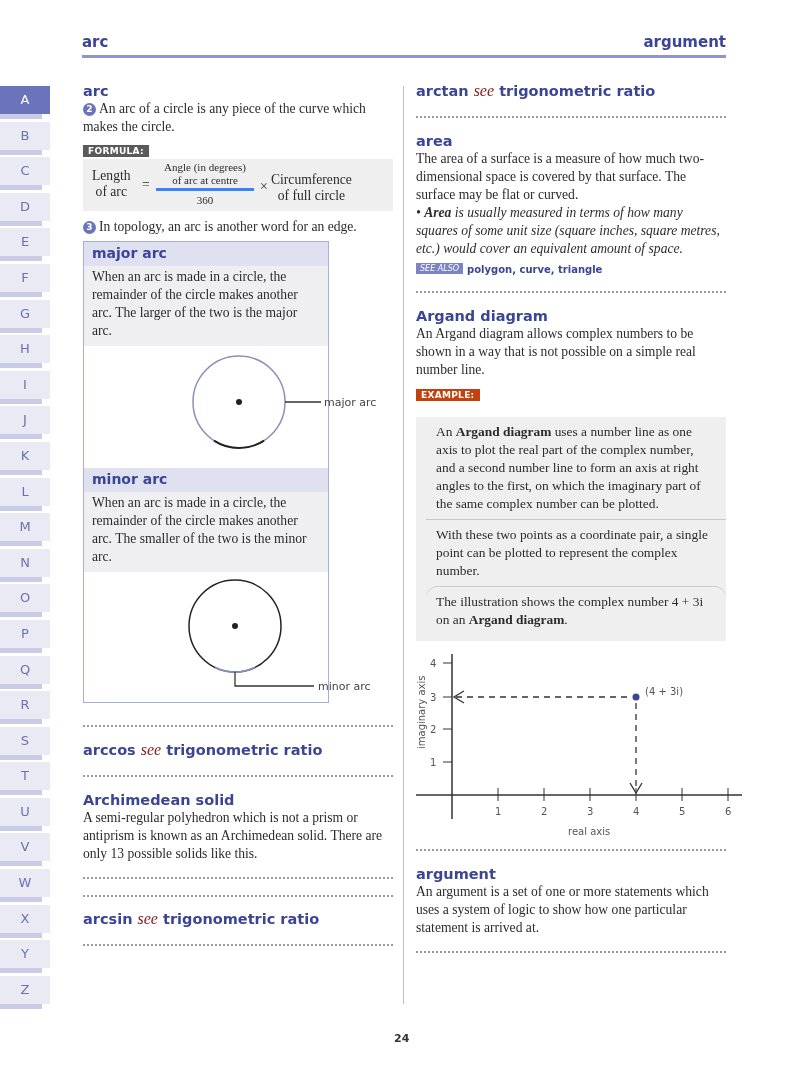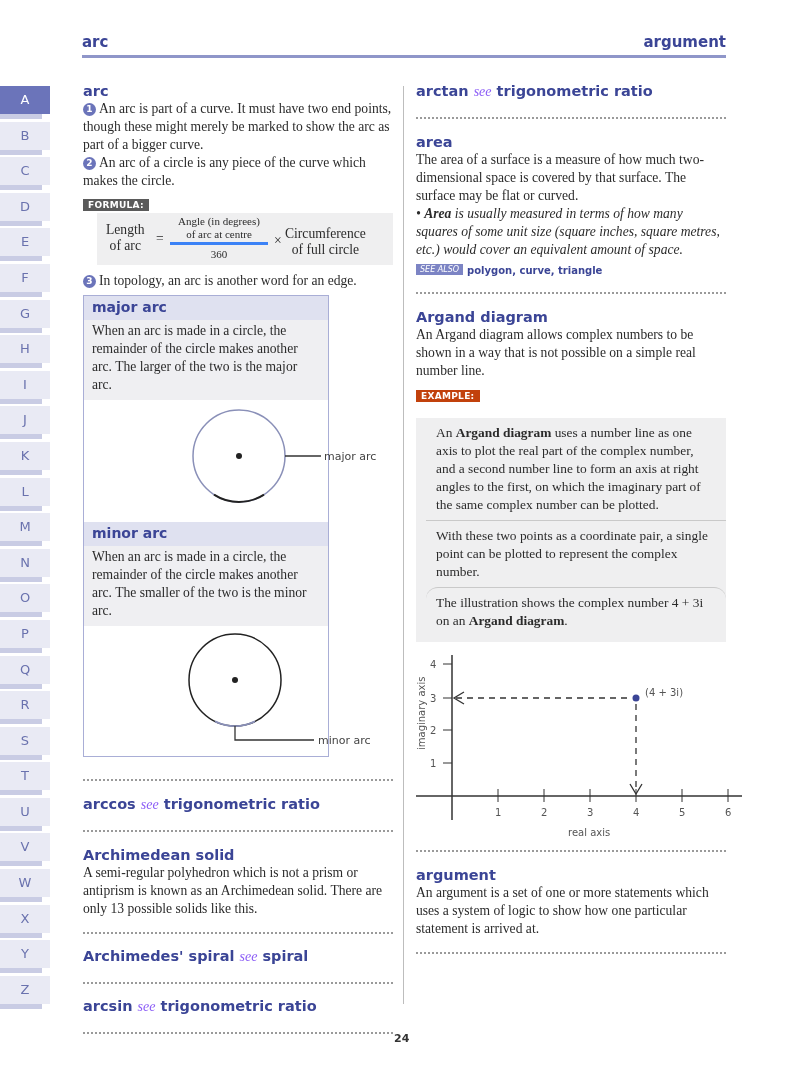--- a/index.html
+++ b/index.html
@@ -20,28 +20,28 @@
   .thumb-tab .tabstrip { position: absolute; left: 0; top: 28px; width: 42px; height: 5px; background: #c9cce4; }
   .thumb-tab.active .tabbody { background: #6b74ba; color: #ffffff; }
 
   .col-divider { position: absolute; left: 403px; top: 86px; width: 1px; height: 918px; background: #bdbdbd; }
 
   .col { position: absolute; top: 82px; }
   .col-left { left: 83px; width: 310px; }
   .col-right { left: 416px; width: 310px; }
 
   .entry-title { font-size: 14.5px; line-height: 18px; }
-  .see { font-family: "Liberation Serif", serif; font-style: italic; font-weight: normal; color: #8b5cf6; font-size: 14px; }
+  .see { font-family: "Liberation Serif", serif; font-style: italic; font-weight: normal; color: #7f1d1d; font-size: 16px; }
   p.body { font-size: 13.6px; line-height: 18px; }
   .num { display: inline-block; width: 13px; height: 13px; border-radius: 50%; background: #6b74ba; color: #fff; font-size: 9px; text-align: center; line-height: 13px; font-family: "DejaVu Sans", sans-serif; font-weight: bold; vertical-align: 1px; margin-right: 3px; }
   .dots { border-bottom: 2px dotted #9a9a9a; height: 0; }
 
   .label-tag { display: inline-block; background: #5a5a5a; color: #fff; font-family: "DejaVu Sans", sans-serif; font-weight: bold; font-size: 9px; padding: 1px 5px; letter-spacing: 0.3px; }
   .label-tag.light { background: #c2410c; }
-  .formula-box { background: #efeff0; height: 52px; position: relative; margin-top: 1px; font-size: 13.6px; margin-left: 14px; }
+  .formula-box { background: #efeff0; height: 52px; position: relative; margin-top: 1px; font-size: 13.6px; }
 
   .seealso-tag { display: inline-block; background: #7c84c4; color: #fff; font-family: "DejaVu Sans", sans-serif; font-style: italic; font-size: 8px; padding: 1px 4px; vertical-align: 2px; }
 
   .panel { border: 1.5px solid #a9aed6; position: relative; }
   .panel-head { background: #dfe1f0; height: 24px; padding: 3px 8px; font-size: 14px; }
   .panel-body { background: #efeff2; padding: 2px 8px 6px 8px; }
   .panel-fig { background: #ffffff; position: relative; }
 
   .example-box { background: #efeff0; }
   .example-box .seg { padding: 6px 10px 6px 10px; font-size: 13.4px; line-height: 18px; }
@@ -162,21 +162,20 @@
       <div class="tabbody">Z</div>
       <div class="tabstrip"></div>
     </div>
   </div>
 
 <div class="col-divider"></div>
 
 <div class="col col-left">
   <div>
     <div class="entry-title head">arc</div>
-    <p class="body"><span class="num">1</span><span>An arc is part of a curve. It must have two end points, though these might merely be marked to show the arc as part of a bigger curve.</span></p>
     <p class="body"><span class="num">2</span><span>An arc of a circle is any piece of the curve which makes the circle.</span></p>
     <div style="margin-top:4px;"><span class="label-tag">FORMULA:</span></div>
     <div class="formula-box">
       <div style="position:absolute; left:9px; top:9px; text-align:center; line-height:16px;">
         <div>Length</div>
         <div>of arc</div>
       </div>
       <div style="position:absolute; left:59px; top:18px;">=</div>
       <div style="position:absolute; left:73px; top:2px; width:98px; text-align:center; font-size:11px; line-height:13px;">
         <div>Angle (in degrees)</div>
@@ -224,23 +223,20 @@
   <div class="dots" style="margin-top:22px;"></div>
   <div style="margin-top:14px;" class="entry-title head">
     <span>arccos</span> <span class="see">see</span> <span>trigonometric ratio</span>
   </div>
   <div class="dots" style="margin-top:16px;"></div>
   <div style="margin-top:14px;">
     <div class="entry-title head">Archimedean solid</div>
     <p class="body">A semi-regular polyhedron which is not a prism or antiprism is known as an Archimedean solid. There are only 13 possible solids like this.</p>
   </div>
   <div class="dots" style="margin-top:14px;"></div>
-  <div style="margin-top:13px;" class="entry-title head">
-    <span>Archimedes' spiral</span> <span class="see">see</span> <span>spiral</span>
-  </div>
   <div class="dots" style="margin-top:16px;"></div>
   <div style="margin-top:13px;" class="entry-title head">
     <span>arcsin</span> <span class="see">see</span> <span>trigonometric ratio</span>
   </div>
   <div class="dots" style="margin-top:16px;"></div>
 </div>
 
 <div class="col col-right">
   <div class="entry-title head">
     <span>arctan</span> <span class="see">see</span> <span>trigonometric ratio</span>

